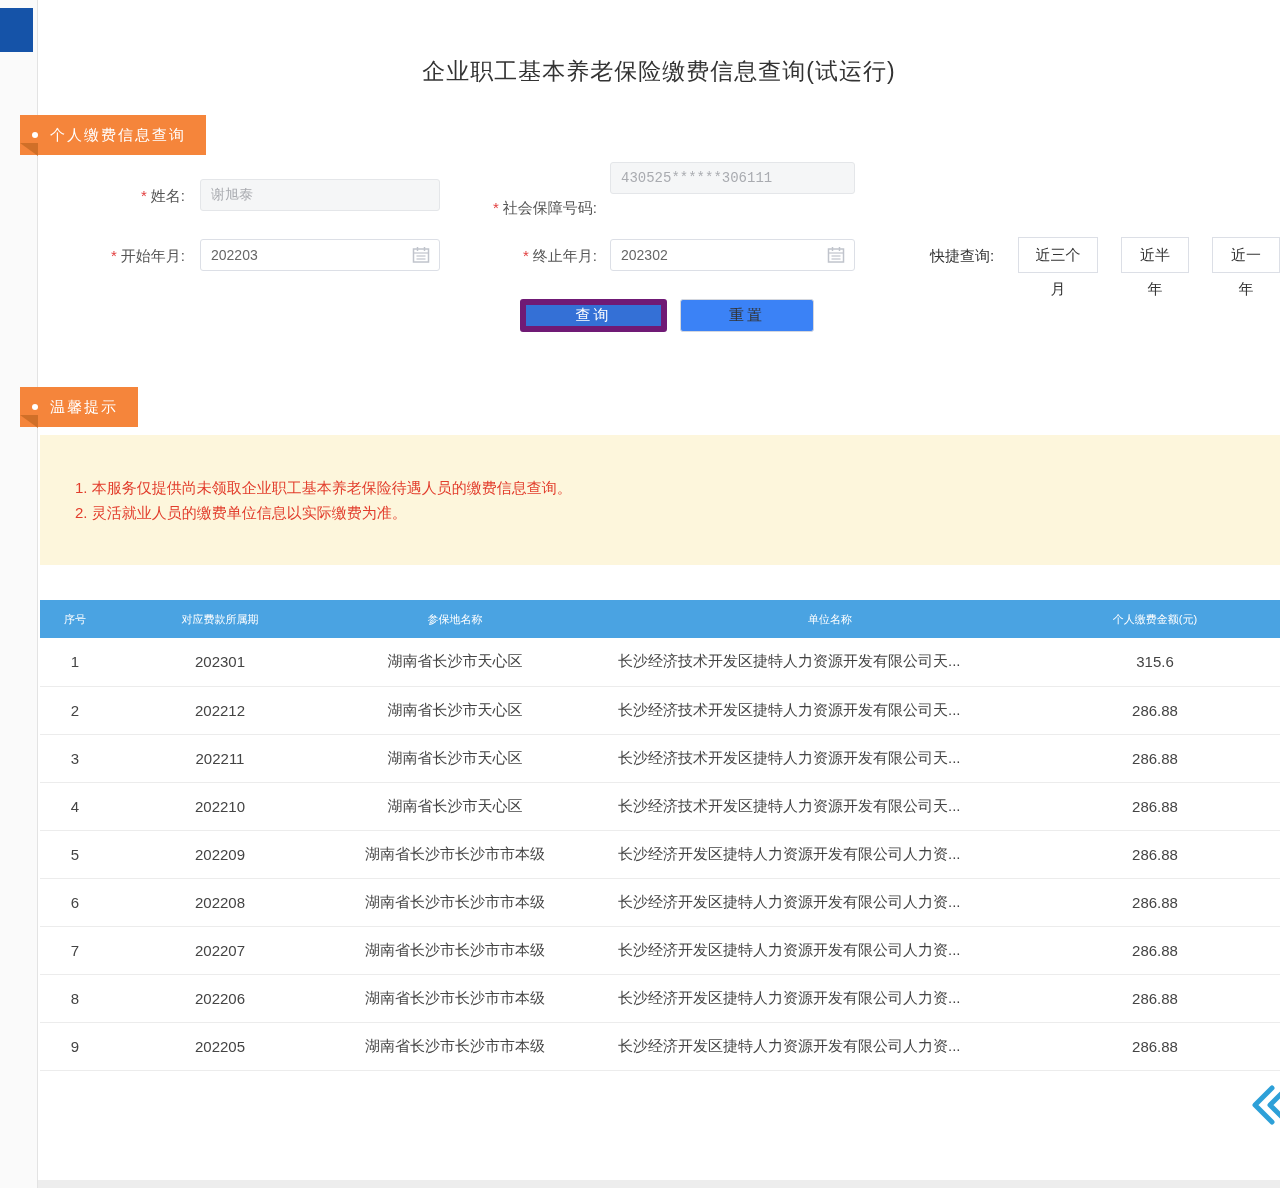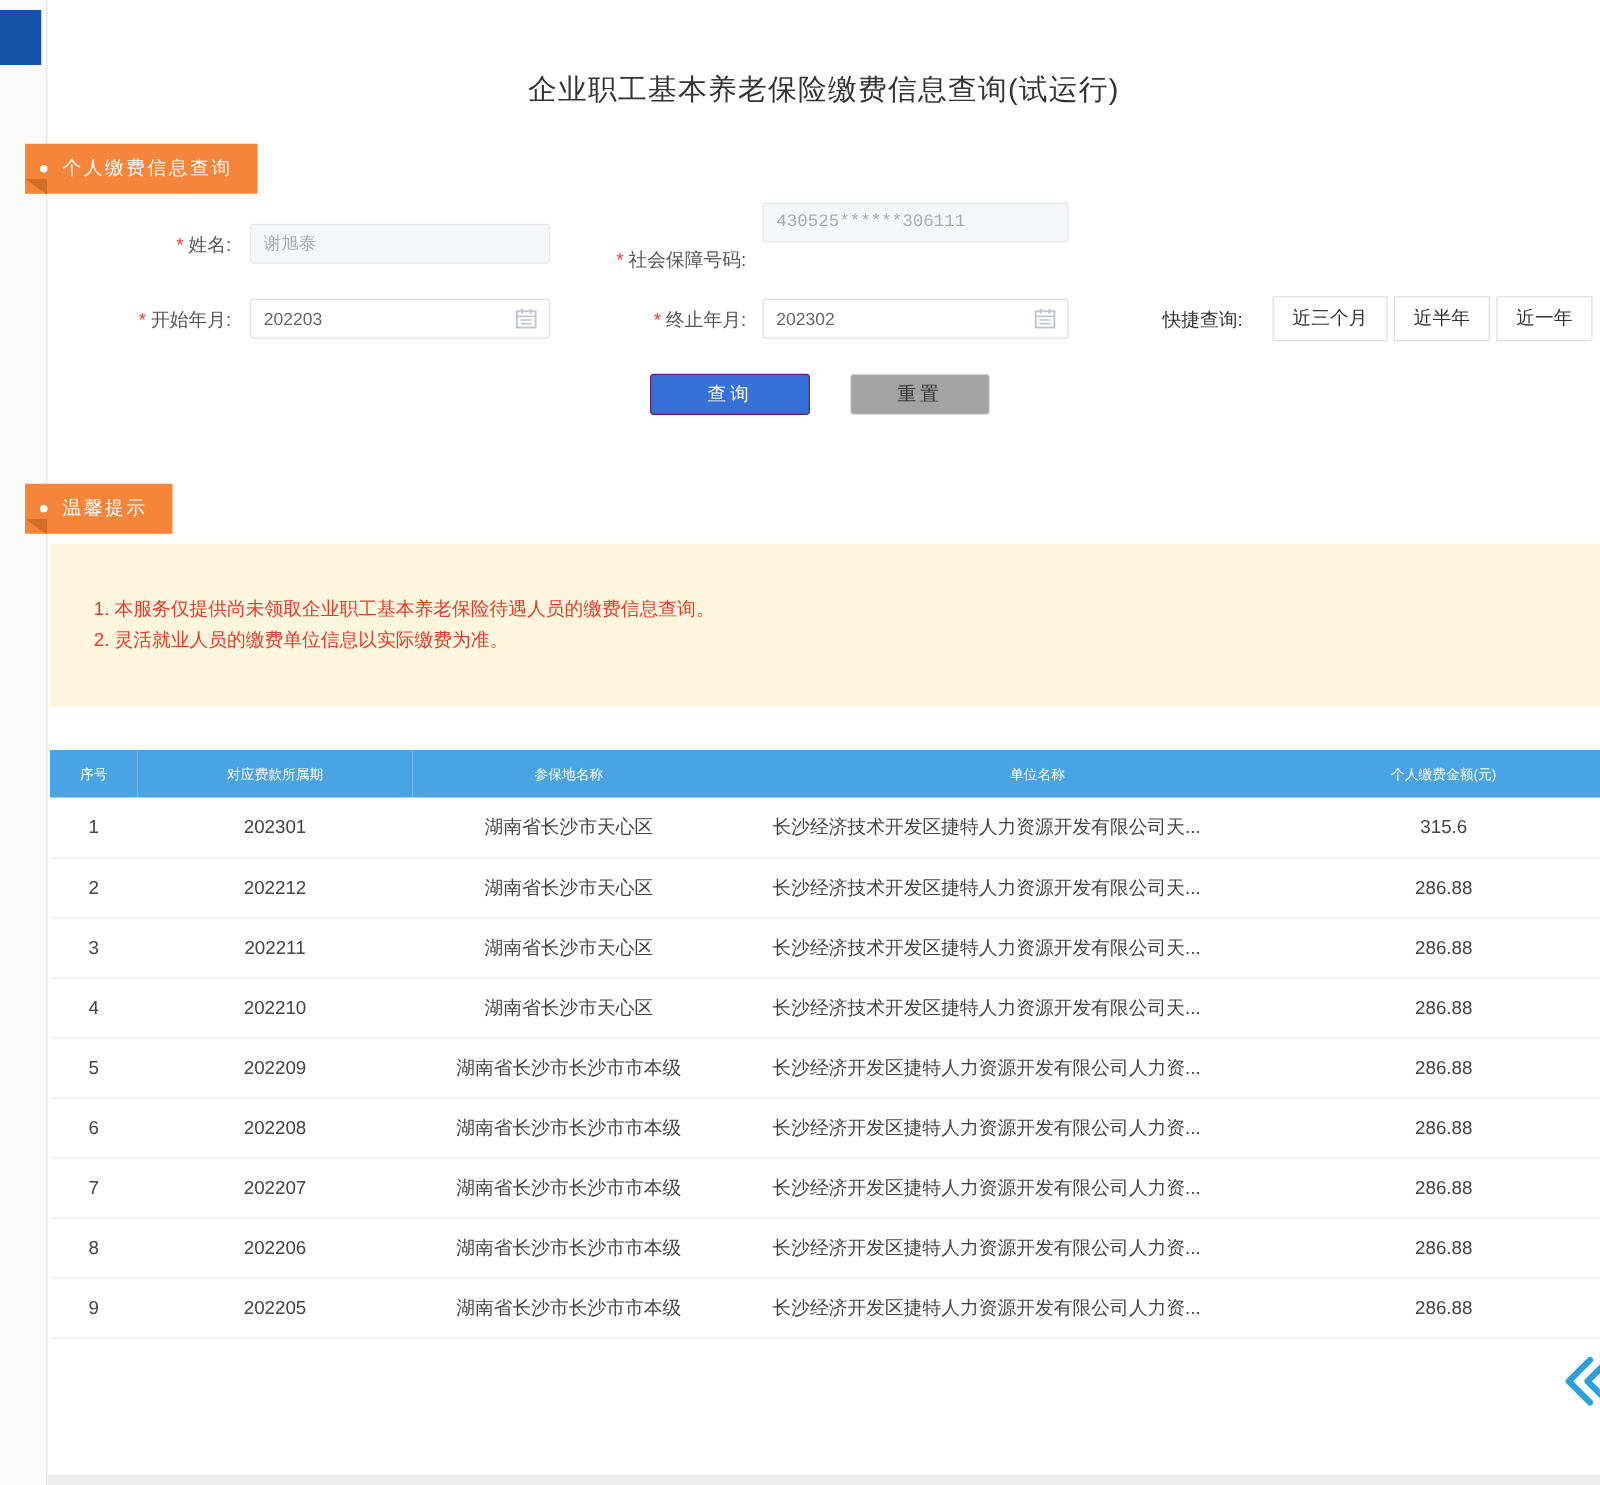--- a/index.html
+++ b/index.html
@@ -24,30 +24,30 @@
 
   .f-label { position:absolute; font-size:15px; color:#555; text-align:right; white-space:nowrap; }
   .req { color:#e23c3c; margin-right:4px; }
   .f-input { position:absolute; height:32px; border:1px solid #dcdfe6; border-radius:3px;
     font-size:14px; padding:0 10px; color:#666; background:#fff; outline:none;
     font-family:inherit; }
   .f-input.dis { background:#f5f6f7; color:#a9abb0; border-color:#e4e6e9; }
   .cal { position:absolute; width:18px; height:18px; cursor:pointer; }
 
   .quick-label { position:absolute; left:930px; top:247px; font-size:15px; color:#333; }
-  .quick-group { position:absolute; left:1018px; top:237px; display:flex; gap:5px; }
+  .quick-group { position:absolute; left:1018px; top:237px; display:flex; gap:23px; }
   .quick-btn { height:36px; line-height:34px; padding:0 15px; background:#fff;
     border:1px solid #dcdfe6; font-size:15px; color:#333; cursor:pointer;
     font-family:inherit; }
 
   .btn { position:absolute; height:33px; border-radius:3px; font-size:15px;
     cursor:pointer; font-family:inherit; letter-spacing:3px; }
-  .btn-primary { left:520px; top:299px; width:128px; background:#3470d6;
-    color:#fff; border:1px solid #701a75; }
-  .btn-plain { left:680px; top:299px; width:112px; background:#a3a3a3;
+  .btn-primary { left:520px; top:299px; width:147px; background:#3470d6;
+    color:#fff; border:6px solid #701a75; }
+  .btn-plain { left:680px; top:299px; width:134px; background:#3b82f6;
     color:#333; border:1px solid #d4d7de; }
 
   .notice { position:absolute; left:40px; top:435px; width:1240px; height:130px;
     background:#fdf6dc; padding:40px 0 0 35px; }
   .notice div { color:#e23d2c; font-size:15px; line-height:25px; }
 
   .tbl-wrap { position:absolute; left:40px; top:600px; width:1240px; }
   table { width:1240px; border-collapse:collapse; table-layout:fixed; }
   thead th { background:#4aa3e2; color:#fff; font-weight:normal; font-size:11px;
     height:38px; text-align:center; }

